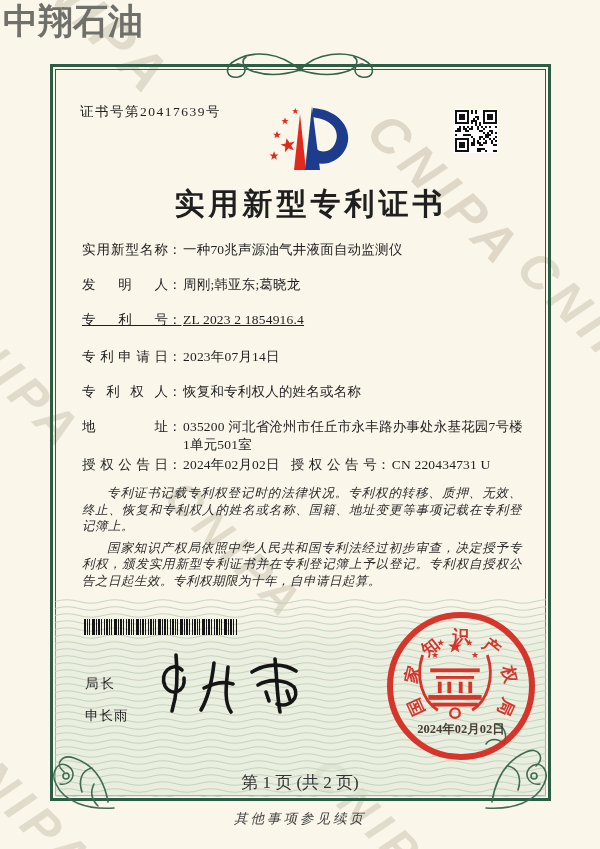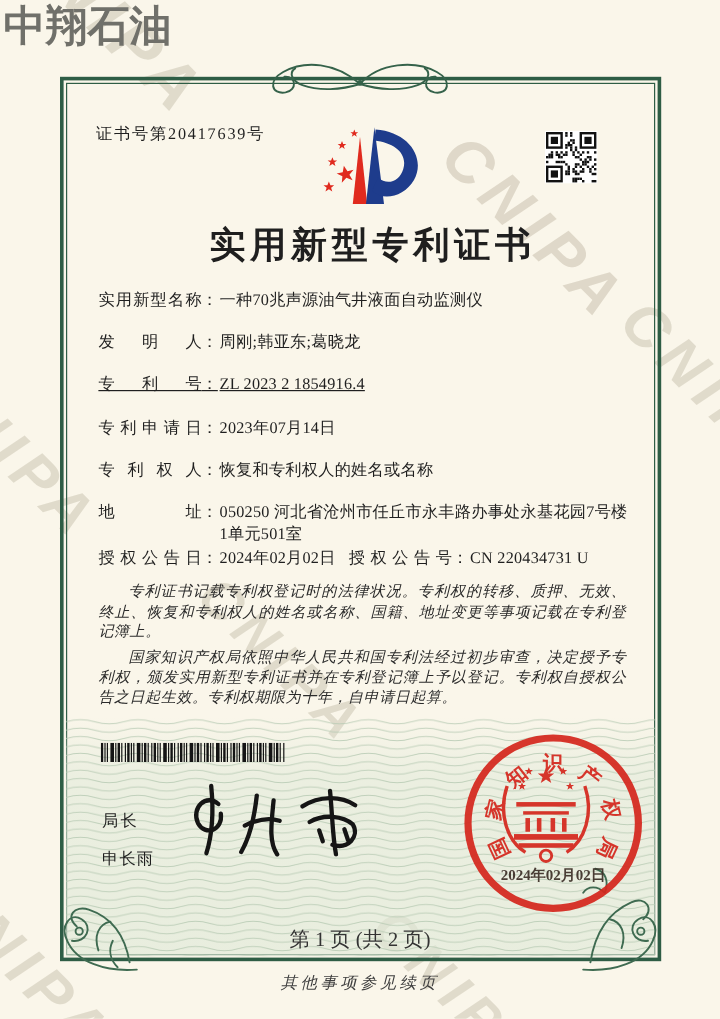--- a/index.html
+++ b/index.html
@@ -264,21 +264,21 @@
   <span class="fvalue">2023年07月14日</span>
 </div>
 <div class="row r5">
   <span class="flabel">专利权人</span>
   <span class="fcolon">：</span>
   <span class="fvalue">恢复和专利权人的姓名或名称</span>
 </div>
 <div class="row r6 addr">
   <span class="flabel">地址</span>
   <span class="fcolon">：</span>
-  <span class="fvalue">050250 河北省沧州市任丘市永丰路办事处永基花园7号楼1单元501室</span>
+  <span class="fvalue">035200 河北省沧州市任丘市永丰路办事处永基花园7号楼1单元501室</span>
 </div>
 <div class="row r7">
   <span class="flabel">授权公告日</span>
   <span class="fcolon">：</span>
   <span class="fvalue">2024年02月02日</span>
   <span class="pair2">
     <span class="flabel">授权公告号</span>
     <span class="fcolon">：</span>
     <span class="fvalue">CN 220434731 U</span>
   </span>

